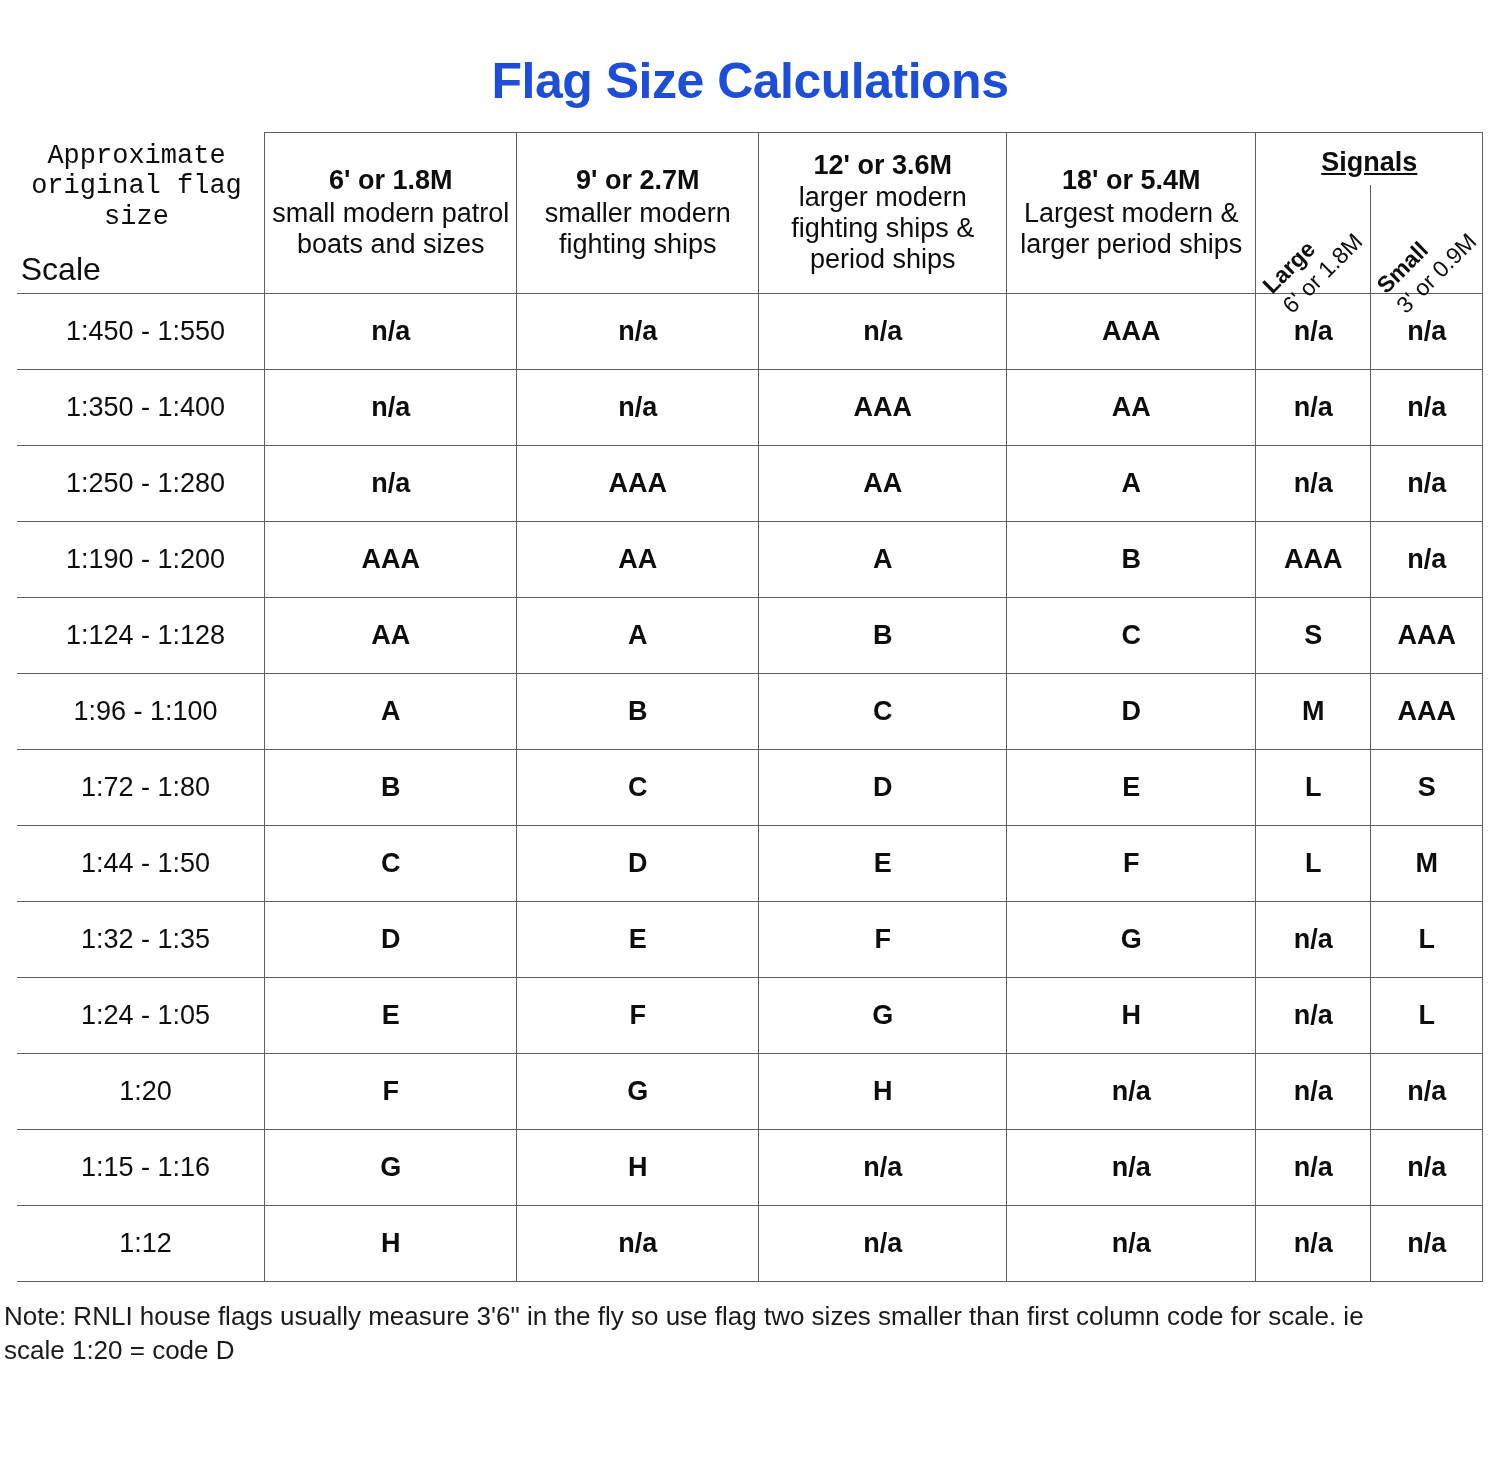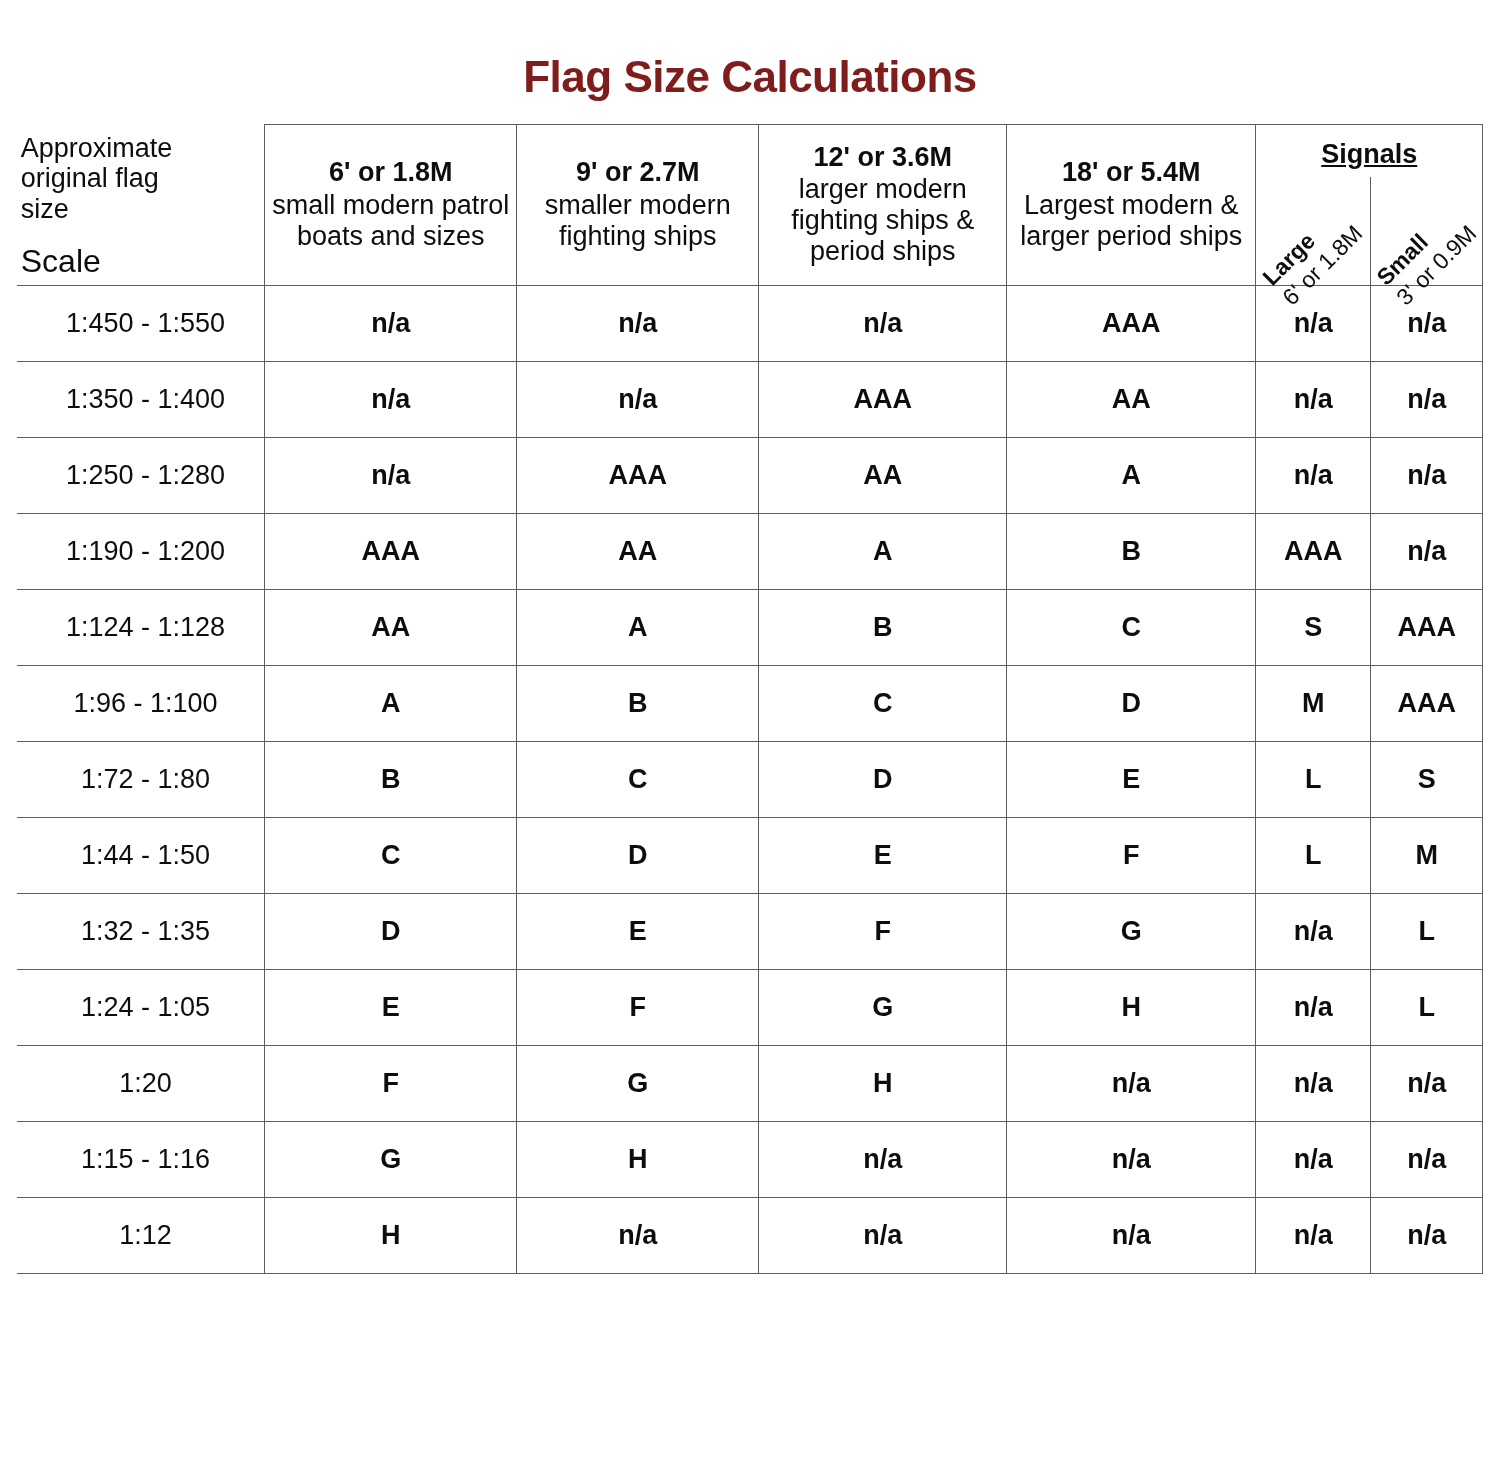--- a/index.html
+++ b/index.html
@@ -15,25 +15,25 @@
     overflow: hidden;
   }
   .page {
     position: relative;
     width: 1500px;
     height: 1475px;
     box-sizing: border-box;
   }
   .title {
     text-align: center;
-    font-size: 44px;
+    font-size: 50px;
     font-weight: bold;
     letter-spacing: -0.5px;
     margin: 52px 0 22px 0;
-    color: #7f1d1d;
+    color: #1d4ed8;
   }
   table.flagtable {
     border-collapse: collapse;
     width: 1466px;
     margin: 0 auto;
     table-layout: fixed;
   }
   table.flagtable td, table.flagtable th {
     border: 1px solid #5f5f5f;
     text-align: center;
@@ -47,21 +47,22 @@
     border-left: none !important;
     text-align: right !important;
     vertical-align: top !important;
     padding: 8px 12px 6px 4px !important;
     font-size: 28px;
     line-height: 1.14;
     position: relative;
   }
   .corner-inner {
     display: block;
-    text-align: left;
+    text-align: center;
+    font-family: Liberation Mono, monospace;
   }
   .corner-scale {
     display: block;
     text-align: left;
     margin-top: 18px;
     font-size: 32px;
   }
   .hdr-cell {
     padding: 10px 6px 12px 6px !important;
     line-height: 1.14;
@@ -306,14 +307,15 @@
         <td class="data-cell">H</td>
         <td class="data-cell">n/a</td>
         <td class="data-cell">n/a</td>
         <td class="data-cell">n/a</td>
         <td class="data-cell">n/a</td>
         <td class="data-cell">n/a</td>
       </tr>
     </tbody>
   </table>
 
+  <div class="note">Note: RNLI house flags usually measure 3'6" in the fly so use flag two sizes smaller than first column code for scale.  ie scale 1:20 = code D</div>
 
 </div>
 
 </body></html>

